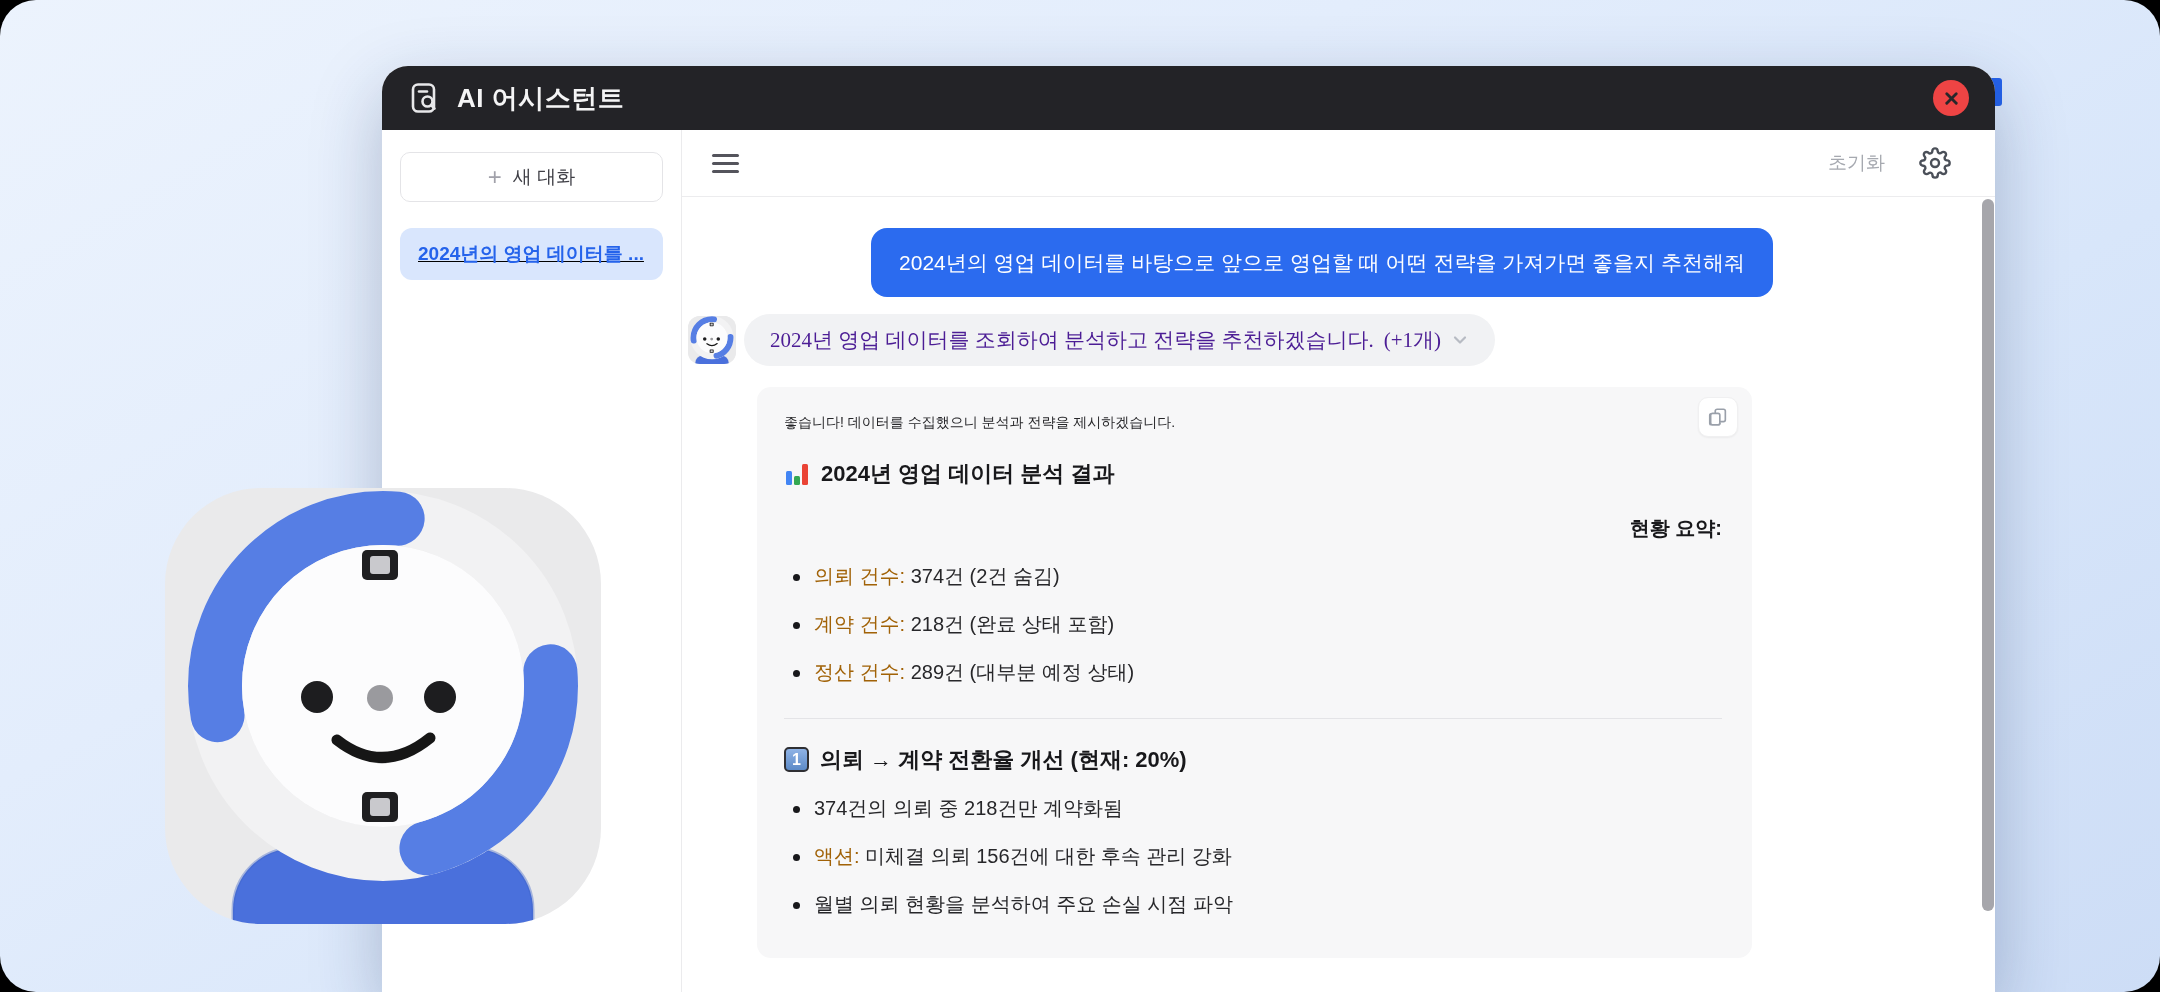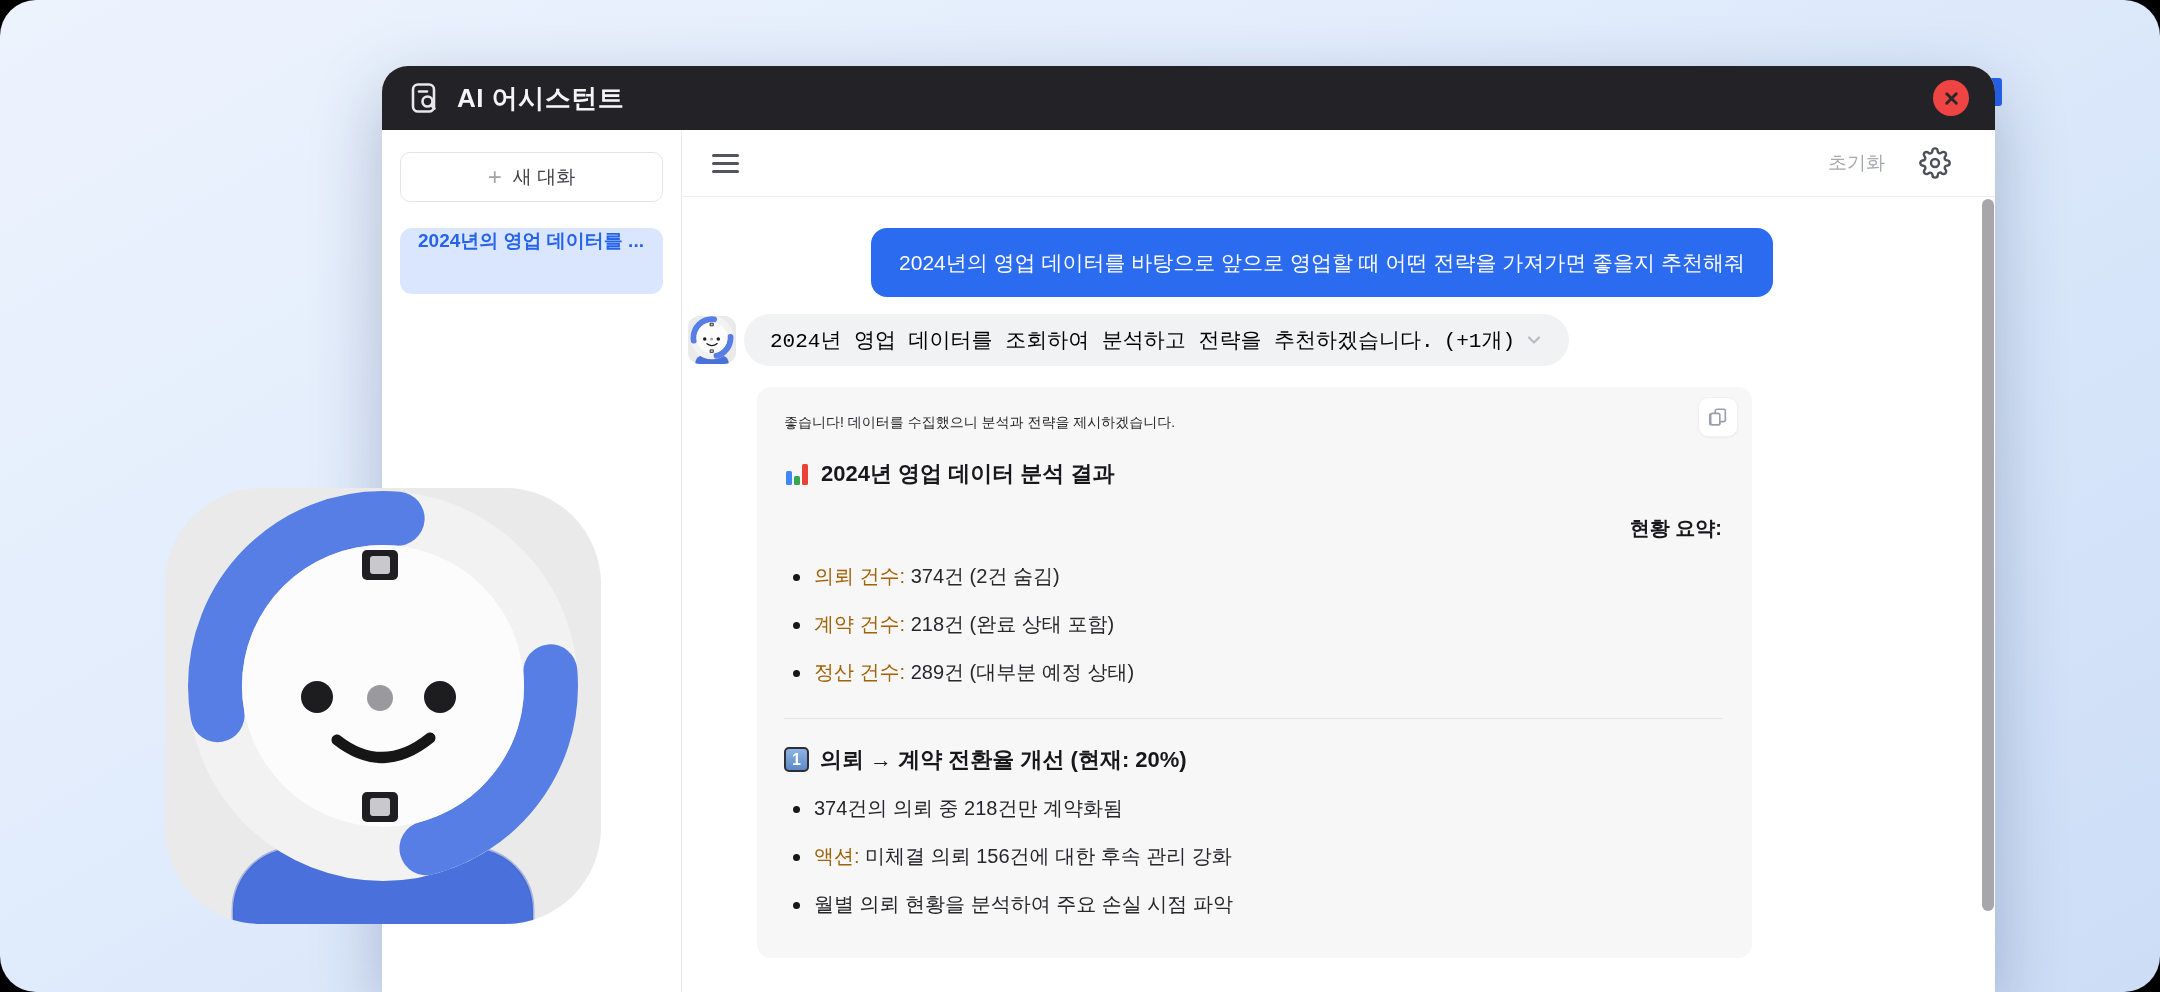--- a/index.html
+++ b/index.html
@@ -20,43 +20,43 @@
   .closebtn{position:absolute;right:26px;top:50%;transform:translateY(-50%);width:36px;height:36px;
             border-radius:50%;background:#ee4444;border:none;display:flex;align-items:center;
             justify-content:center;cursor:pointer;padding:0;}
   .winbody{flex:1;display:flex;min-height:0;}
   
   .sidebar{width:300px;flex:0 0 300px;border-right:1px solid #ebebed;padding:22px 18px;box-sizing:border-box;}
   .newchat{width:100%;height:50px;border:1px solid #e4e4e7;border-radius:10px;background:#fff;
            display:flex;align-items:center;justify-content:center;gap:11px;cursor:pointer;}
   .newchat .plus{font-size:24px;color:#a1a1aa;line-height:1;font-weight:400;}
   .newchat .nclabel{font-size:19px;color:#3f3f46;}
-  .convitem{margin-top:26px;height:66px;border-radius:12px;background:#d9e6fd;display:flex;
-            align-items:flex-start;padding:0 18px;cursor:pointer;}
+  .convitem{margin-top:26px;height:52px;border-radius:12px;background:#d9e6fd;display:flex;
+            align-items:center;padding:0 18px;cursor:pointer;text-decoration:underline;}
   .convitem span{font-size:19px;font-weight:700;color:#2563eb;white-space:nowrap;overflow:hidden;}
   
   .main{flex:1;display:flex;flex-direction:column;min-width:0;}
   .toolbar{height:66px;flex:0 0 66px;border-bottom:1px solid #ececee;display:flex;align-items:center;
            padding:0 30px;}
   .hamburger{width:27px;display:flex;flex-direction:column;gap:5px;background:none;border:none;cursor:pointer;padding:0;}
   .hamburger i{display:block;height:3px;background:#54545c;border-radius:2px;}
   .tb-right{margin-left:auto;display:flex;align-items:center;gap:34px;padding-right:14px;}
   .resetbtn{background:none;border:none;font-size:19px;color:#a6a9b0;cursor:pointer;padding:0;
             font-family:inherit;}
   .gearbtn{background:none;border:none;cursor:pointer;padding:0;width:32px;height:32px;color:#4b5059;}
   
   .chat{flex:1;position:relative;padding:31px 39px 0 6px;box-sizing:border-box;overflow:hidden;}
   .row-user{display:flex;justify-content:center;}
   .bubble-user{background:#2b6bef;color:#fff;font-size:21px;line-height:1.4;padding:20px 28px;
                border-radius:16px;max-width:1100px;}
   .row-meta{display:flex;align-items:center;gap:8px;margin-top:17px;}
   .avatar{width:48px;height:48px;border-radius:12px;overflow:hidden;background:#e9e9ea;flex:0 0 auto;}
   .statuspill{height:52px;border-radius:26px;background:#f1f2f4;display:flex;align-items:center;
-              gap:10px;padding:0 26px;color:#000000;font-size:21px;cursor:pointer;border:none;
-              font-family:Liberation Mono, monospace;}
+              gap:10px;padding:0 26px;color:#4c1d95;font-size:21px;cursor:pointer;border:none;
+              font-family:Liberation Serif, serif;}
   .statuspill .chev{display:flex;align-items:center;}
   .card{position:relative;margin:21px 0 0 69px;width:995px;box-sizing:border-box;background:#f7f7f8;
         border-radius:14px;padding:26px 30px 30px 27px;color:#27272a;}
   .copybtn{position:absolute;top:10px;right:14px;width:40px;height:40px;border-radius:10px;background:#fff;
            border:1px solid #f0f0f1;box-shadow:0 1px 2px rgba(0,0,0,.05);cursor:pointer;
            display:flex;align-items:center;justify-content:center;padding:0;}
   .card p.intro{margin:0;font-size:14px;line-height:1.4;}
   .h-icon{display:flex;align-items:center;gap:11px;margin-top:27px;}
   .h-icon .htxt{font-size:22px;font-weight:700;color:#18181b;line-height:1.3;}
   .sumlabel{margin-top:26px;font-size:20px;font-weight:700;color:#18181b;text-align:right;}

